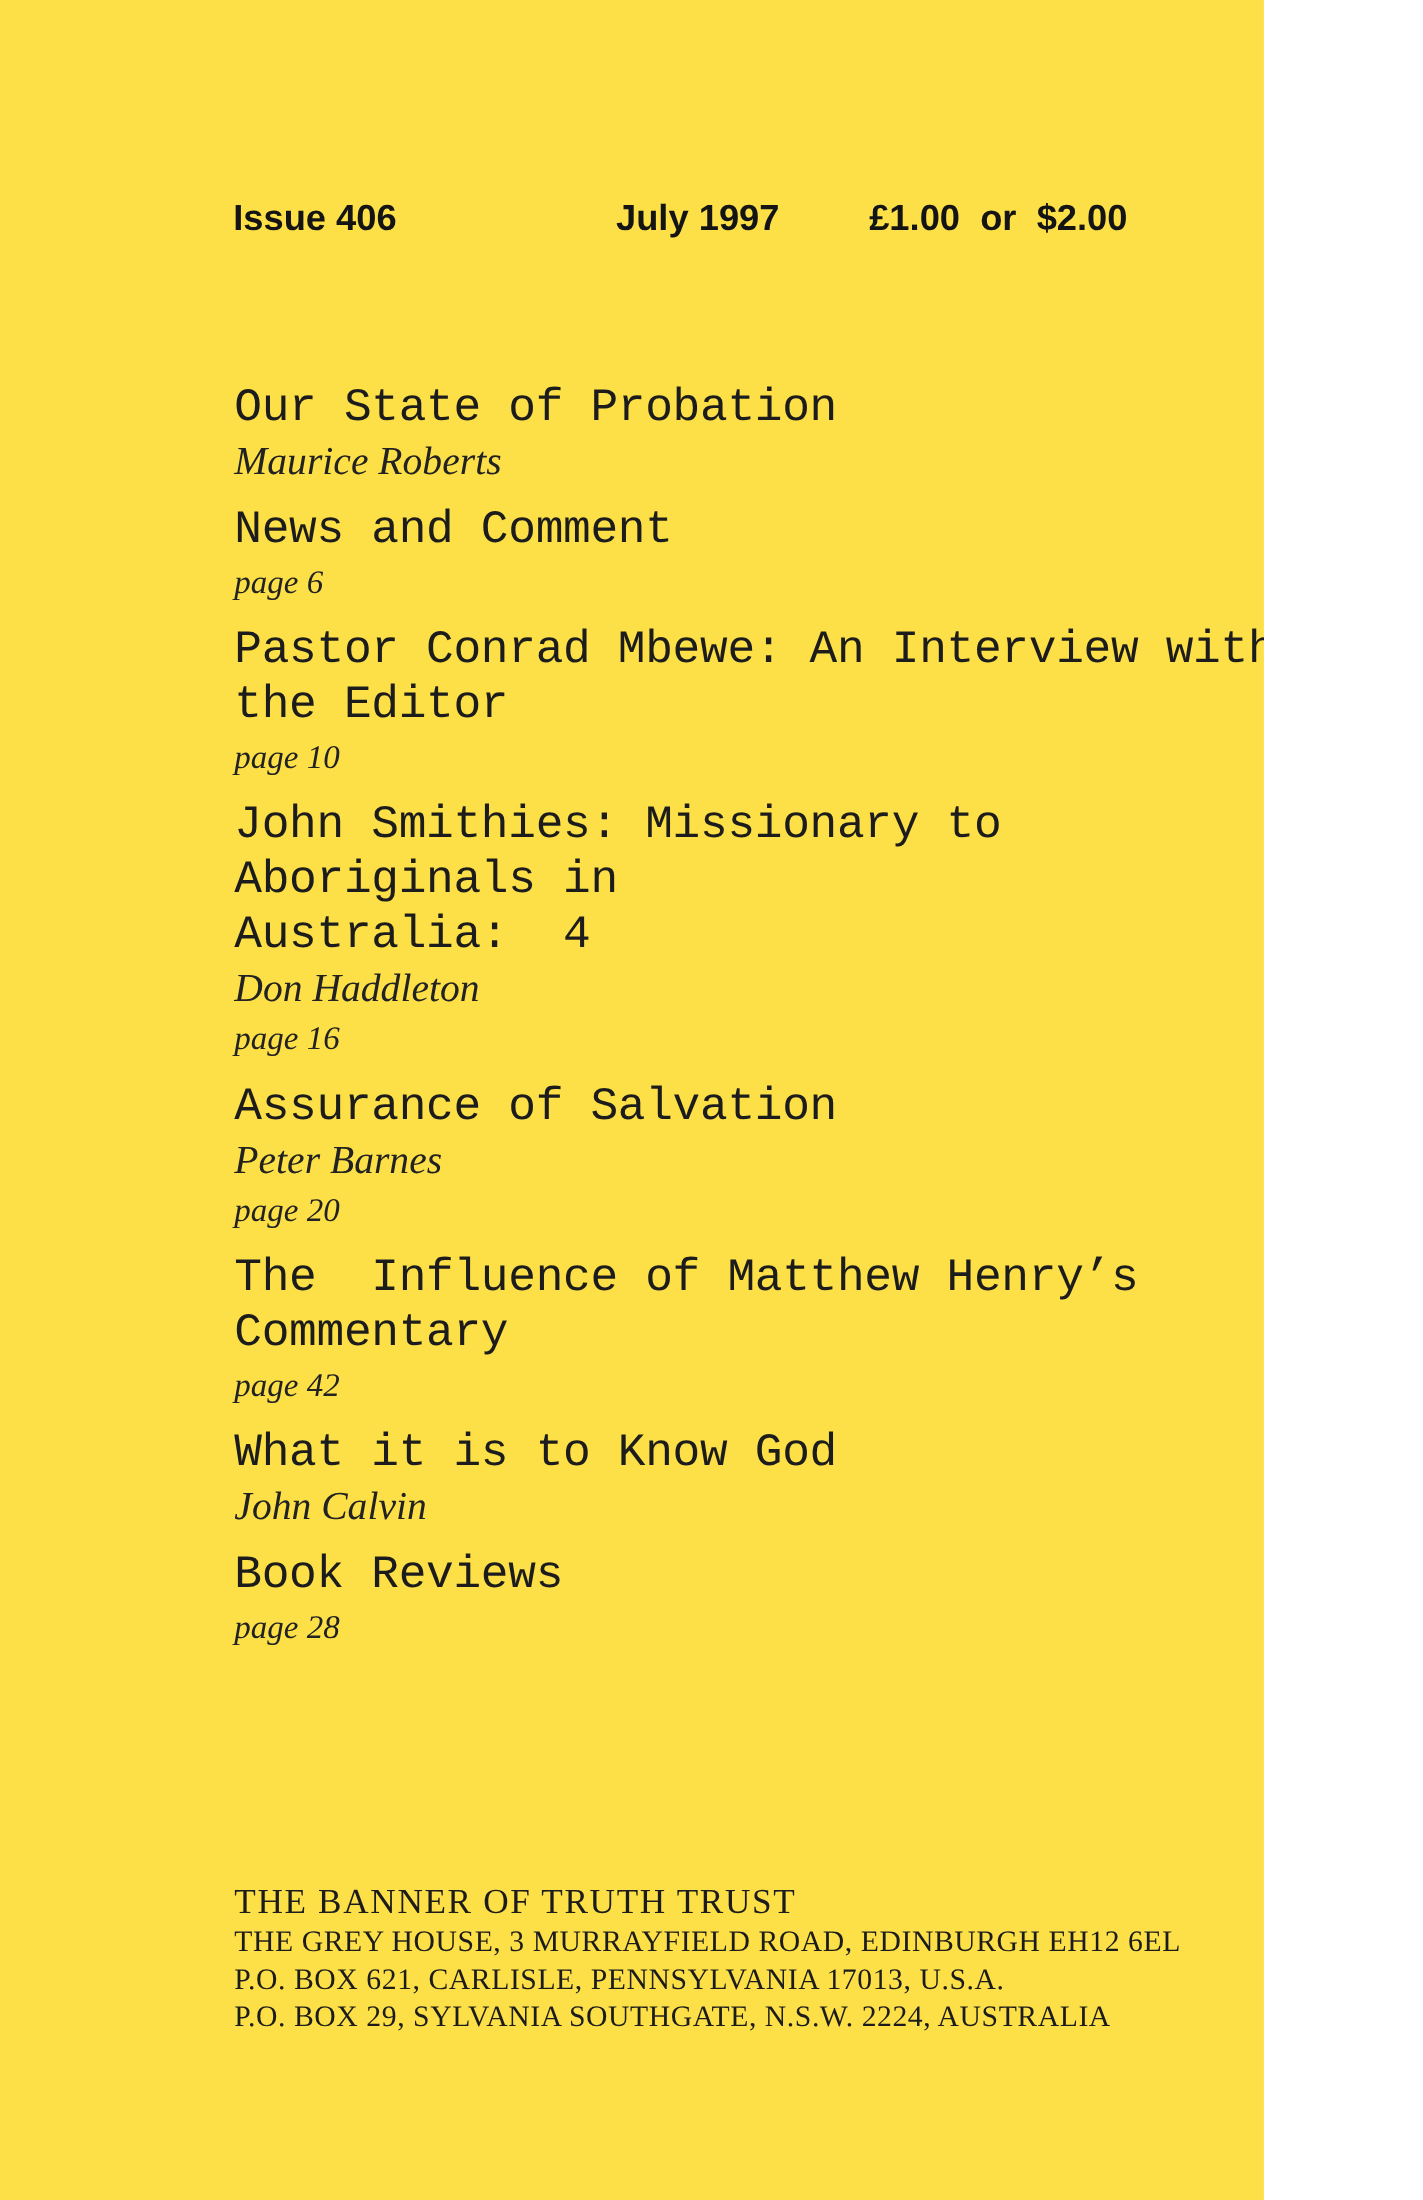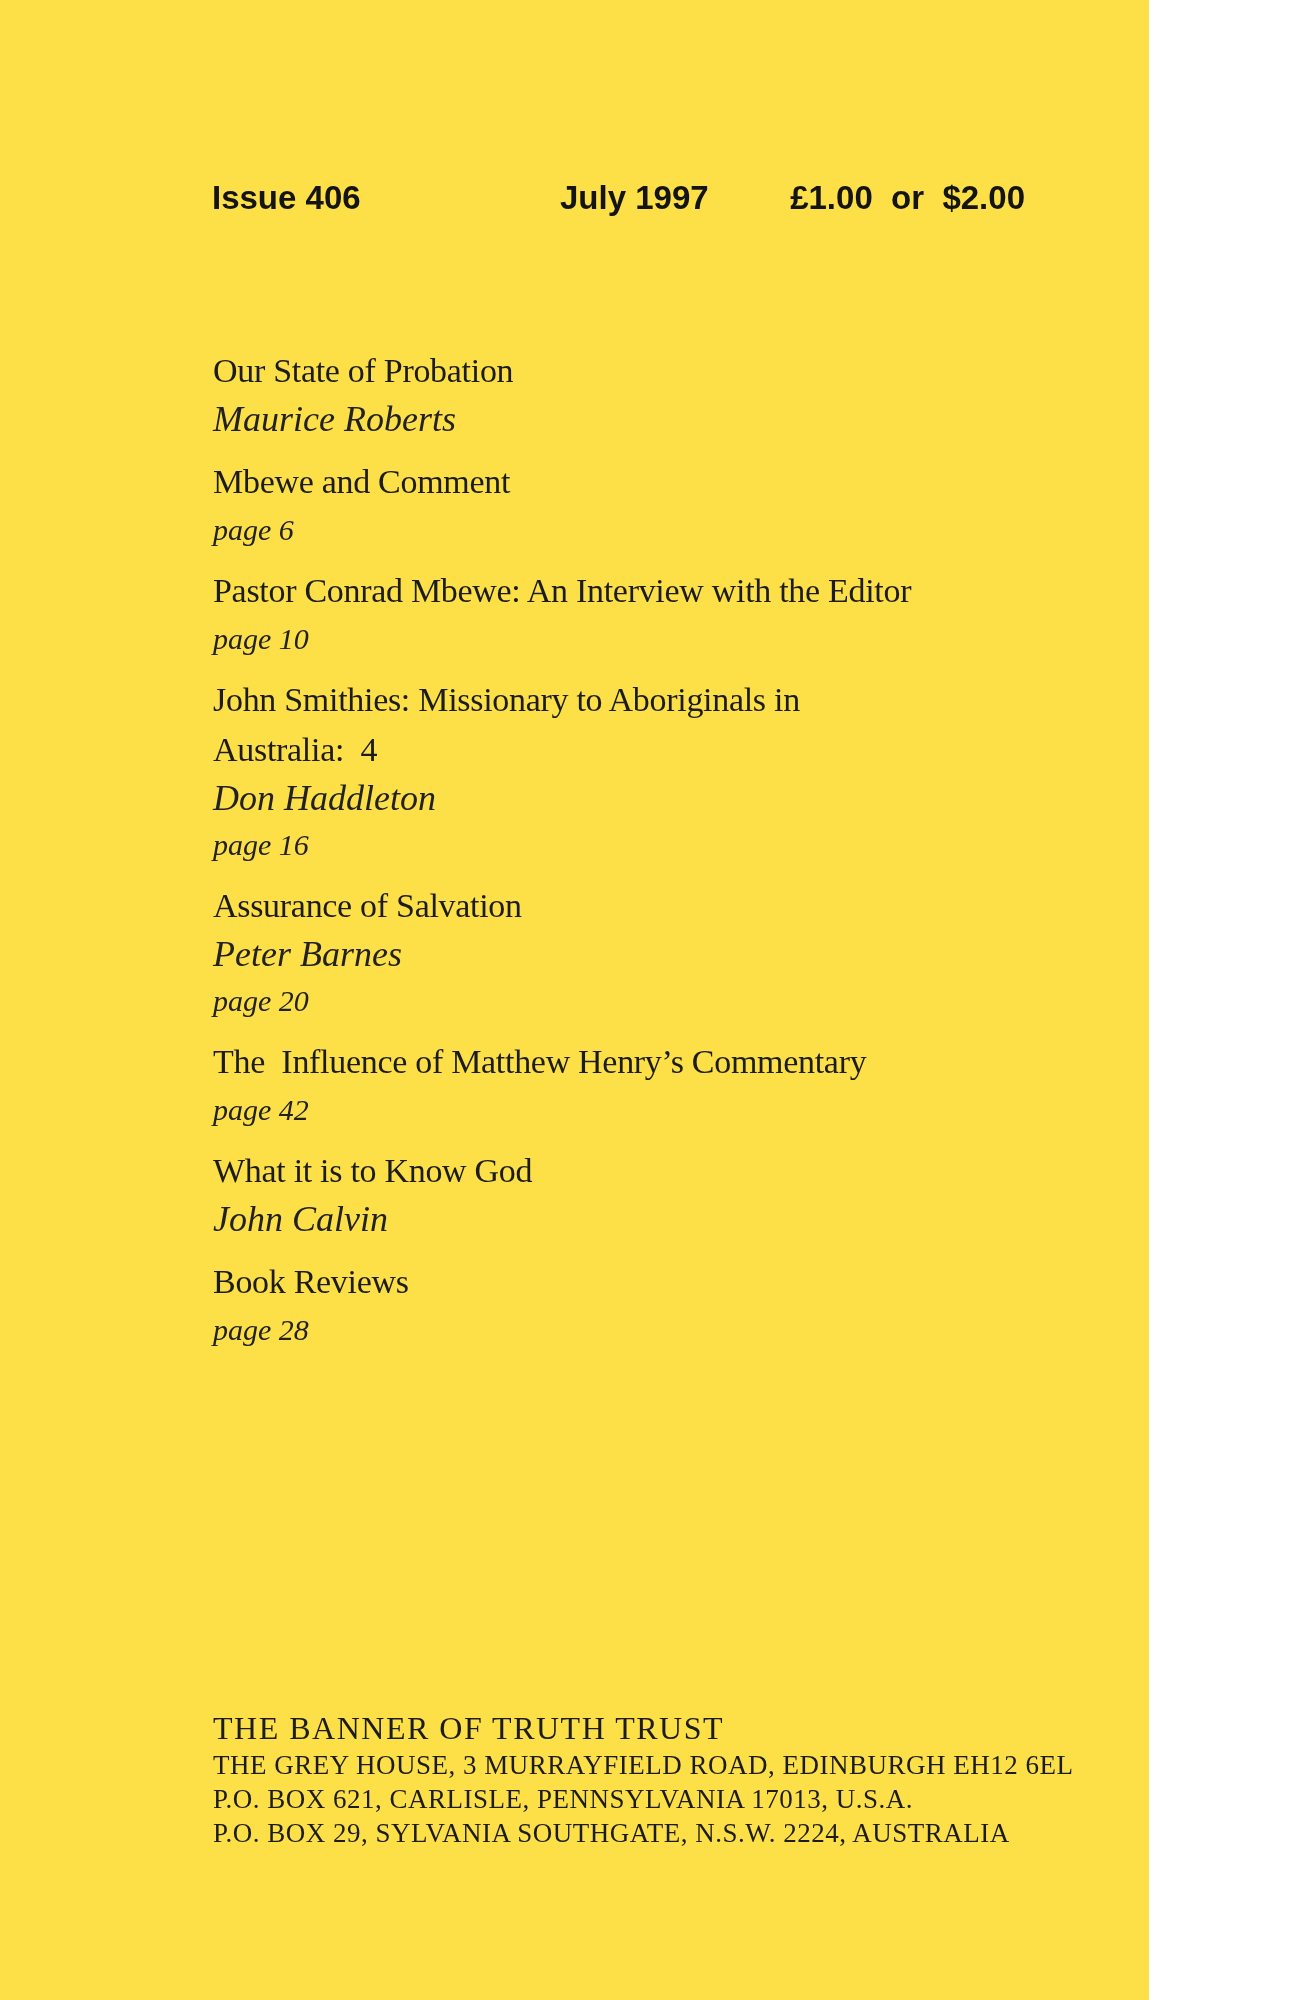--- a/index.html
+++ b/index.html
@@ -28,24 +28,25 @@
   .date  { position: absolute; left: 560px; text-align: center; }
   .price { position: absolute; right: 124px; }
 
   
   .contents {
     position: absolute; top: 346px; left: 213px; width: 960px;
   }
   .entry { margin-bottom: 14px; }
   .title {
     font-weight: normal;
-    font-size: 34px; line-height: 50px;
+    font-size: 42px; line-height: 50px;
     letter-spacing: -0.3px;
     white-space: pre-wrap;
     color: #1c1c1c;
+    font-family: Liberation Mono, monospace;
   }
   .author {
     font-style: italic;
     font-size: 36px; line-height: 47px;
     color: #222222;
   }
   .pagenum {
     font-style: italic;
     font-size: 30px; line-height: 45px;
     color: #222222;
@@ -75,21 +76,21 @@
     <span class="price">£1.00  or  $2.00</span>
   </header>
 
   <main class="contents" id="contents-list">
   <section class="entry">
     <h2 class="title">Our State of Probation</h2>
     <div class="author">Maurice Roberts</div>
   </section>
 
   <section class="entry">
-    <h2 class="title">Mbewe and Comment</h2>
+    <h2 class="title">News and Comment</h2>
 
     <div class="pagenum">page 6</div>
   </section>
 
   <section class="entry">
     <h2 class="title">Pastor Conrad Mbewe: An Interview with the Editor</h2>
 
     <div class="pagenum">page 10</div>
   </section>
 

